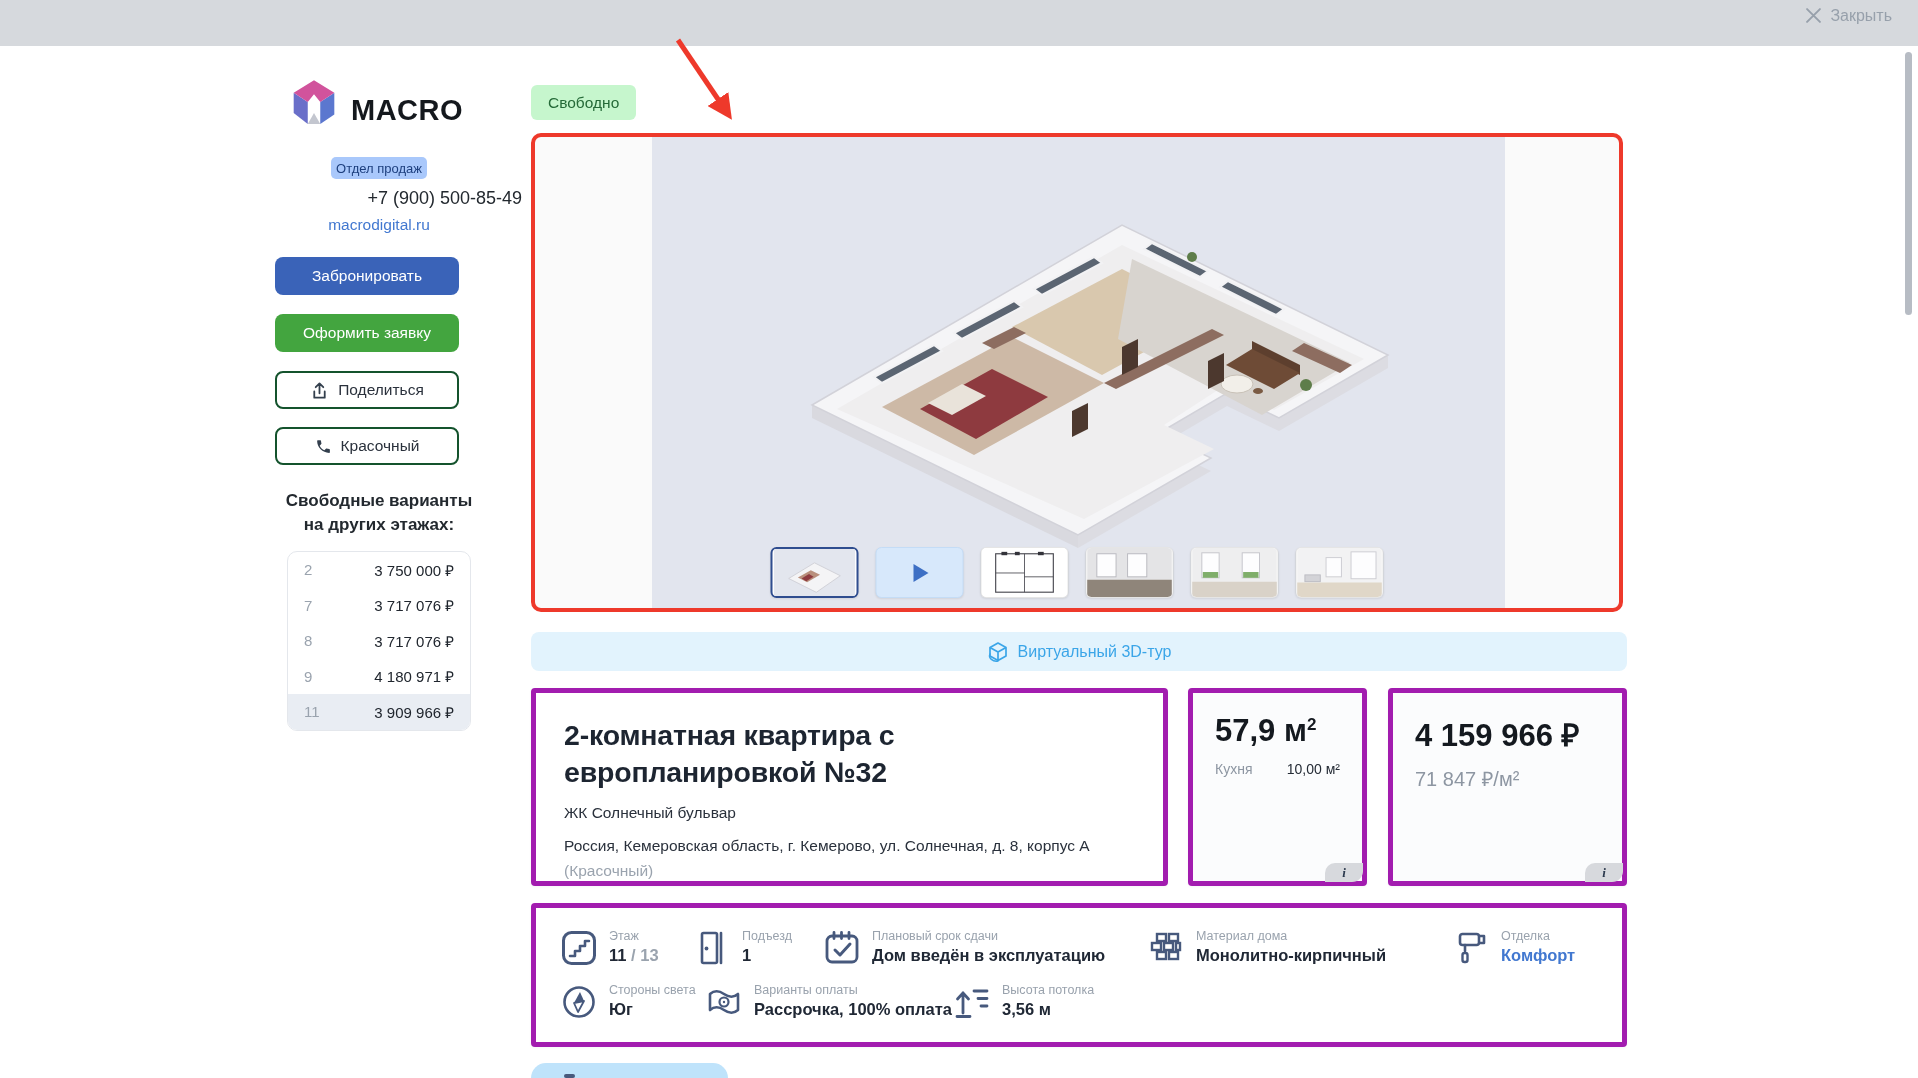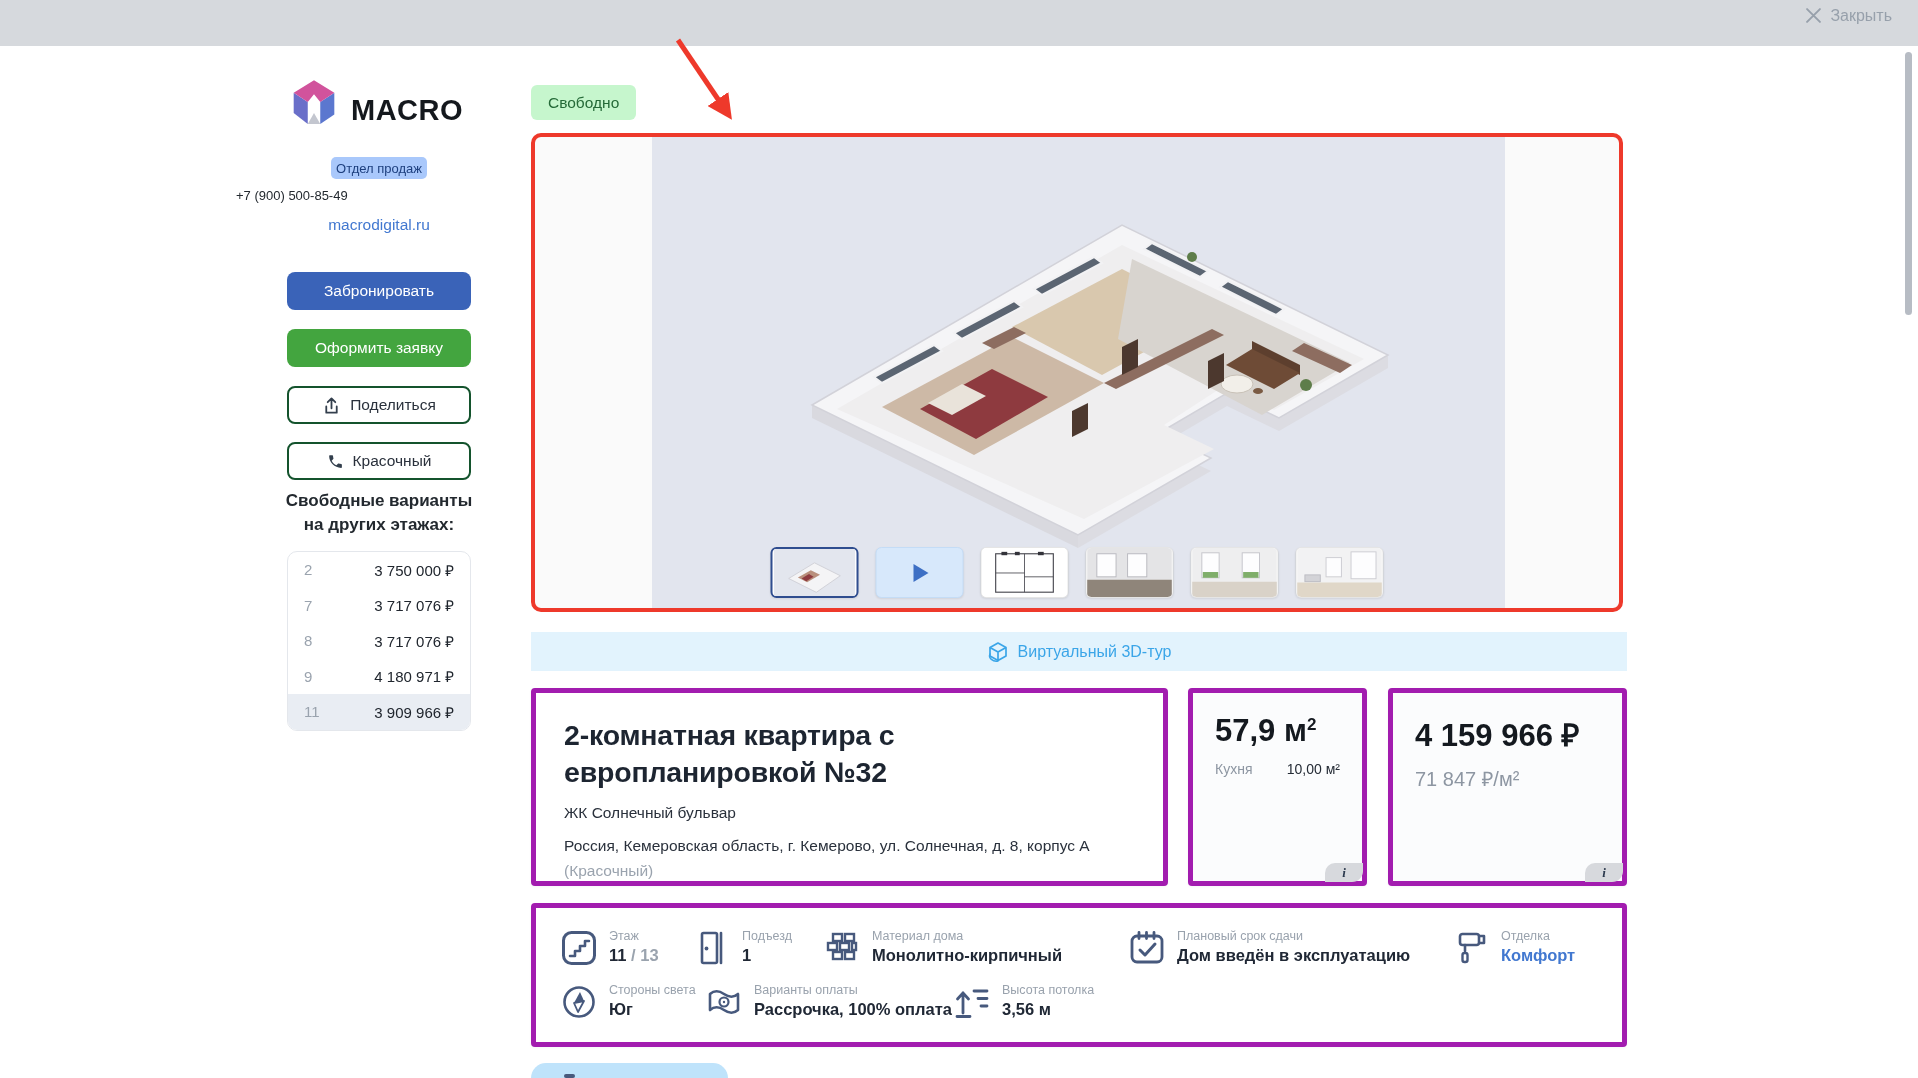--- a/index.html
+++ b/index.html
@@ -11,24 +11,24 @@
   .topbar{position:absolute;left:0;top:0;width:1918px;height:46px;background:#d6d9dd;}
   .closebtn{position:absolute;right:26px;top:0;height:31px;display:flex;align-items:center;gap:9px;
             color:#97a0ab;font-size:16px;cursor:pointer;}
   .scroll-thumb{position:absolute;left:1905px;top:52px;width:7px;height:263px;border-radius:4px;background:#b7bcc4;}
 
   
   .logo{position:absolute;left:289px;top:77px;display:flex;align-items:flex-end;gap:12px;}
   .logo-text{font-size:29px;font-weight:bold;letter-spacing:.5px;color:#14181d;}
   .dept-badge{position:absolute;left:331px;top:157px;width:96px;height:22px;background:#a9c8fb;color:#1d3f7e;
               font-size:13px;border-radius:5px;display:flex;align-items:center;justify-content:center;}
-  .phone{position:absolute;left:236px;top:188px;width:286px;text-align:left;font-size:13px;color:#23292f;}
+  .phone{position:absolute;left:236px;top:188px;width:286px;text-align:right;font-size:18px;color:#23292f;}
   .site{position:absolute;left:236px;top:216px;width:286px;text-align:center;font-size:15.5px;color:#4278d0;cursor:pointer;}
-  .sbtn{position:absolute;left:287px;width:184px;height:38px;border-radius:8px;display:flex;
-        align-items:center;justify-content:center;gap:9px;font-size:15.5px;cursor:pointer;margin-top:15px;}
+  .sbtn{position:absolute;left:275px;width:184px;height:38px;border-radius:8px;display:flex;
+        align-items:center;justify-content:center;gap:9px;font-size:15.5px;cursor:pointer;}
   .sbtn.blue{top:257px;background:#3a63b8;color:#fff;}
   .sbtn.green{top:314px;background:#43a53f;color:#fff;}
   .sbtn.ghost{background:#fff;border:2px solid #14532d;color:#2a313c;}
   .sbtn.share{top:371px;}
   .sbtn.call{top:427px;}
   .floors-head{position:absolute;left:236px;top:489px;width:286px;text-align:center;
                font-size:17px;font-weight:bold;color:#23292f;line-height:1.4;}
   .floors-card{position:absolute;left:287px;top:551px;width:184px;background:#fff;border:1px solid #e4e7ec;
                border-radius:10px;overflow:hidden;}
   .frow{height:35.5px;display:flex;align-items:center;justify-content:space-between;
@@ -43,21 +43,21 @@
   .carousel{position:absolute;left:531px;top:133px;width:1092px;height:479px;background:#fafafa;
             border:4px solid #ee392b;border-radius:10px;overflow:hidden;}
   .photo{position:absolute;left:117px;top:0;width:853px;height:471px;}
   .thumbs{position:absolute;left:50%;bottom:10px;transform:translateX(-50%);display:flex;gap:17px;}
   .thumb{width:88px;height:51px;border-radius:6px;background:#fff;border:1px solid rgba(0,0,0,.10);
          overflow:hidden;cursor:pointer;box-shadow:0 1px 2px rgba(0,0,0,.08);}
   .thumb.sel{border:2px solid #2f4d8f;}
   .thumb.play{background:#d7e8fb;display:flex;align-items:center;justify-content:center;border-color:#c4dcf6;}
   .annot-arrow{position:absolute;left:650px;top:34px;width:120px;height:110px;pointer-events:none;}
 
-  .tourbar{position:absolute;left:531px;top:632px;width:1096px;height:39px;background:#e2f3fd;border-radius:0;
+  .tourbar{position:absolute;left:531px;top:632px;width:1096px;height:39px;background:#e2f3fd;border-radius:8px;
            display:flex;align-items:center;justify-content:center;gap:9px;color:#3aa5e8;font-size:16px;cursor:pointer;}
 
   
   .card{position:absolute;background:#fff;border:5px solid #a21caf;border-radius:4px;
         box-shadow:0 1px 3px rgba(20,30,40,.04);}
   .card-main{left:531px;top:688px;width:637px;height:198px;padding:24px 28px;}
   .title{font-size:28.5px;font-weight:bold;color:#1d2531;line-height:1.3;letter-spacing:-.2px;margin-bottom:13px;}
   .complex{font-size:15.5px;color:#2a313c;margin-bottom:13px;}
   .address{font-size:15.5px;color:#2a313c;line-height:1.45;}
   .addr-note{font-size:15.5px;color:#9aa3ae;margin-top:4px;}
@@ -325,52 +325,52 @@
             <rect x="8" y="3" width="15" height="30" rx="1.5" fill="none" stroke="#47597d" stroke-width="2.6"></rect>
             <circle cx="12.5" cy="18.5" r="1.9" fill="#47597d"></circle>
             <path d="M27 3 V33" stroke="#47597d" stroke-width="2.6" stroke-linecap="round"></path>
           </svg>
           </span>
         <div class="ftxt">
           <div class="flabel">Подъезд</div>
           <div class="fvalue">1</div>
         </div>
       </div>
+      <div class="feat" style="width:324px">
+        <span class="ficon">
+          <svg width="36" height="36" viewBox="0 0 36 36">
+            <rect x="3" y="6" width="30" height="26" rx="5" fill="none" stroke="#47597d" stroke-width="2.8"></rect>
+            <path d="M10 2.5 v6 M17.5 2.5 v6 M25 2.5 v6" stroke="#47597d" stroke-width="2.8" stroke-linecap="round"></path>
+            <path d="M11 20 l5 5 l10 -11" fill="none" stroke="#47597d" stroke-width="3" stroke-linecap="round" stroke-linejoin="round"></path>
+          </svg>
+          </span>
+        <div class="ftxt">
+          <div class="flabel">Плановый срок сдачи</div>
+          <div class="fvalue">Дом введён в эксплуатацию</div>
+        </div>
+      </div>
       <div class="feat" style="width:305px">
         <span class="ficon">
           <svg width="36" height="36" viewBox="0 0 36 36">
             <g fill="none" stroke="#47597d" stroke-width="2.4" stroke-linecap="round">
               <rect x="9" y="4" width="9" height="7"></rect>
                 <rect x="21" y="4" width="9" height="7"></rect>
               <rect x="4" y="13" width="9" height="7"></rect>
                 <rect x="16" y="13" width="9" height="7"></rect>
                 <rect x="28" y="13" width="4" height="7"></rect>
               <rect x="9" y="22" width="9" height="7"></rect>
                 <rect x="21" y="22" width="9" height="7"></rect>
             </g>
           </svg>
           </span>
         <div class="ftxt">
           <div class="flabel">Материал дома</div>
           <div class="fvalue">Монолитно-кирпичный</div>
         </div>
       </div>
-      <div class="feat" style="width:324px">
-        <span class="ficon">
-          <svg width="36" height="36" viewBox="0 0 36 36">
-            <rect x="3" y="6" width="30" height="26" rx="5" fill="none" stroke="#47597d" stroke-width="2.8"></rect>
-            <path d="M10 2.5 v6 M17.5 2.5 v6 M25 2.5 v6" stroke="#47597d" stroke-width="2.8" stroke-linecap="round"></path>
-            <path d="M11 20 l5 5 l10 -11" fill="none" stroke="#47597d" stroke-width="3" stroke-linecap="round" stroke-linejoin="round"></path>
-          </svg>
-          </span>
-        <div class="ftxt">
-          <div class="flabel">Плановый срок сдачи</div>
-          <div class="fvalue">Дом введён в эксплуатацию</div>
-        </div>
-      </div>
       <div class="feat">
         <span class="ficon">
           <svg width="36" height="36" viewBox="0 0 36 36">
             <rect x="7" y="4" width="19" height="11" rx="2.5" fill="none" stroke="#47597d" stroke-width="2.6"></rect>
             <path d="M26 6 h5 v7 h-5" fill="none" stroke="#47597d" stroke-width="2.6" stroke-linejoin="round"></path>
             <path d="M12 15 v6" stroke="#47597d" stroke-width="2.6" stroke-linecap="round"></path>
             <rect x="9.5" y="23" width="5" height="9" rx="2" fill="none" stroke="#47597d" stroke-width="2.4"></rect>
           </svg>
           </span>
         <div class="ftxt">

